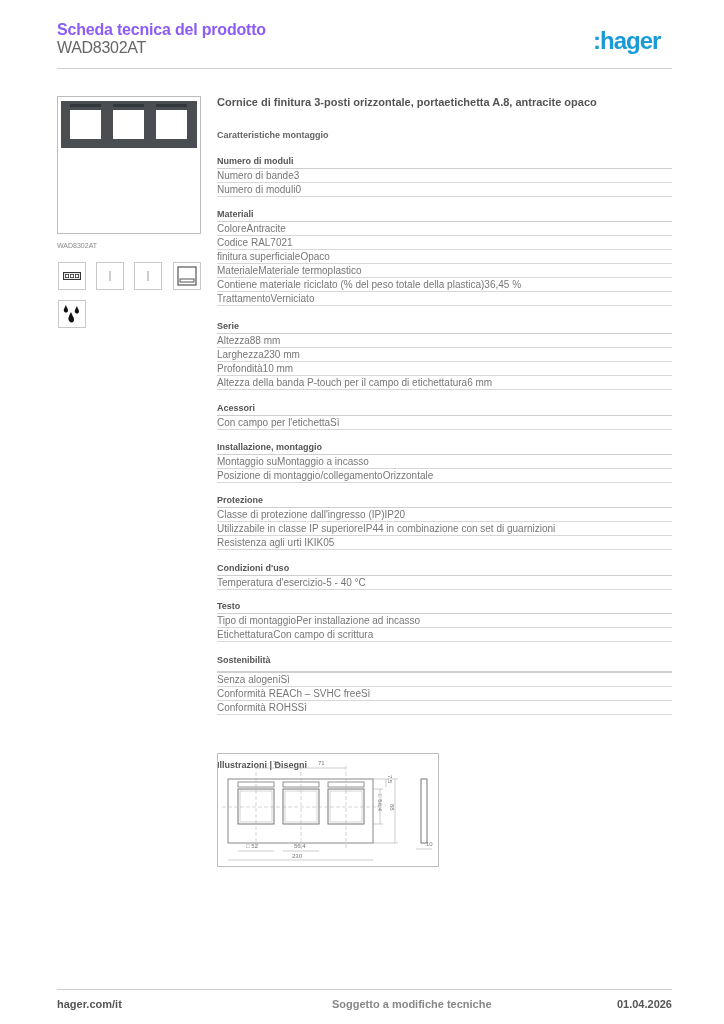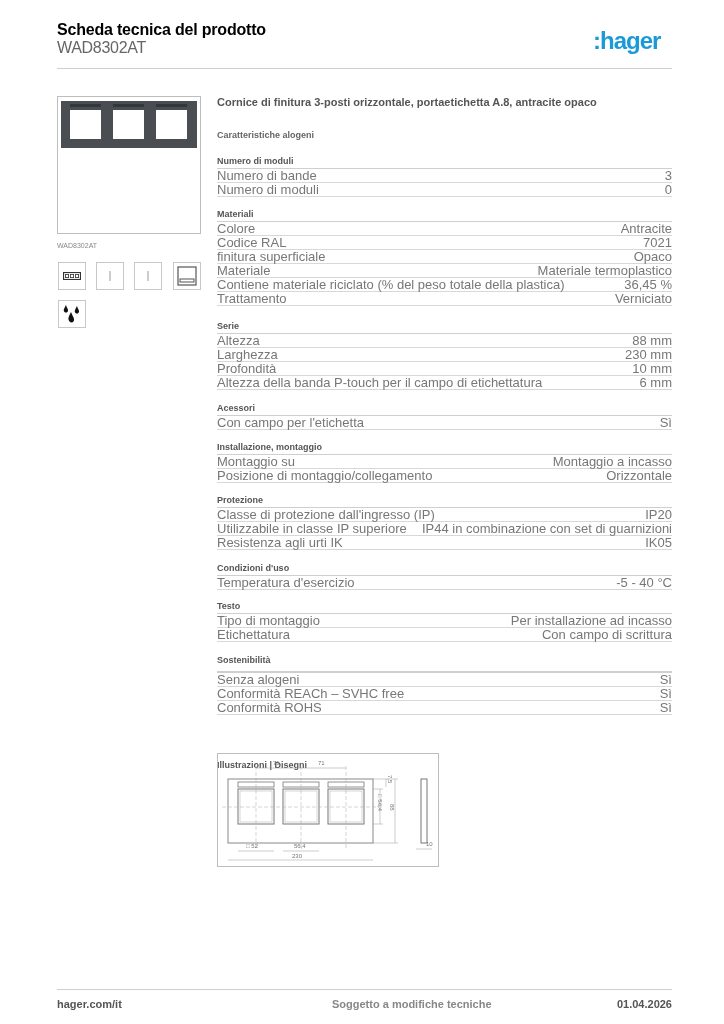--- a/index.html
+++ b/index.html
@@ -1,36 +1,36 @@
 <!DOCTYPE html>
 <html><head>
 <meta charset="utf-8">
 <style>
   html, body { margin:0; padding:0; background:#ffffff; }
   body { width:724px; height:1024px; position:relative; overflow:hidden;
          font-family:"Liberation Sans", sans-serif; color:#555; }
-  .hdr-title { position:absolute; left:57px; top:21px; font-size:16px; font-weight:bold; color:#000000; letter-spacing:-0.2px; }
+  .hdr-title { position:absolute; left:57px; top:21px; font-size:16px; font-weight:bold; color:#8b5cf6; letter-spacing:-0.2px; }
   .hdr-code { position:absolute; left:57px; top:39px; font-size:16px; color:#666; letter-spacing:-0.3px; }
   .logo { position:absolute; left:593px; top:27px; font-size:24px; font-weight:bold; color:#1a9bd7; letter-spacing:-1px; }
   .hr-top { position:absolute; left:57px; top:68px; width:615px; height:1px; background:#cfcfcf; }
   .hr-bottom { position:absolute; left:57px; top:989px; width:615px; height:1px; background:#cfcfcf; }
 
   .prod-img { position:absolute; left:57px; top:96px; width:144px; height:138px; border:1px solid #bdbdbd; box-sizing:border-box; background:#fff; }
   .frame { position:absolute; left:3px; top:4px; width:136px; height:47px; background:#4a4d52; }
   .frame .slot { position:absolute; top:9px; width:31px; height:29px; background:#fff; }
   .frame .lbl { position:absolute; top:3px; width:31px; height:3px; background:#33363a; }
   .img-caption { position:absolute; left:57px; top:242px; font-size:7px; color:#888; }
   .icon-box { position:absolute; width:28px; height:28px; border:1px solid #c8c8c8; box-sizing:border-box; background:#fff; display:flex; align-items:center; justify-content:center; }
 
   .desc { position:absolute; left:217px; top:96px; font-size:11px; font-weight:bold; color:#555; }
   .subhead { position:absolute; left:217px; top:130px; font-size:9px; font-weight:bold; color:#666; }
 
   .section { position:absolute; left:217px; width:455px; }
   .sec-title { font-size:9px; font-weight:bold; color:#555; height:13px; line-height:13px; border-bottom:1.5px solid #cfcfcf; }
-  .row { display:flex; justify-content:space-between; font-size:13px; color:#777; height:13px; line-height:13px; border-bottom:1.5px solid #d8d8d8; }
+  .row { display:flex; font-size:10px; color:#777; height:13px; line-height:13px; border-bottom:1.5px solid #d8d8d8; }
   .row span:last-child { text-align:right; }
 
   .ill-title { position:absolute; left:217px; top:735px; font-size:9px; font-weight:bold; color:#555;margin-top:25px; }
   .drawing { position:absolute; left:217px; top:753px; width:222px; height:114px; border:1px solid #bdbdbd; box-sizing:border-box; }
 
   .foot { position:absolute; top:998px; font-size:11px; }
   .foot-l { left:57px; font-weight:bold; color:#555; }
   .foot-c { left:332px; color:#888;font-weight:bold; }
   .foot-r { right:52px; font-weight:bold; color:#555; }
 </style>
@@ -83,21 +83,21 @@
 </div>
 <div class="icon-box" style="left:58px;top:300px">
   <svg width="20" height="22" viewBox="0 0 20 22">
     <path d="M4 2 C2 6 1 7 2.5 9 C4 10.5 6.5 9 6 7 C5.7 5.5 4.5 4 4 2 Z" fill="#111"></path>
     <path d="M15 3 C13 7 12 8 13.5 10 C15 11.5 17.5 10 17 8 C16.7 6.5 15.5 5 15 3 Z" fill="#111"></path>
     <path d="M9 9 C6.5 14 5.5 15.5 7.5 18.5 C9.5 20.5 12.5 19 12 16 C11.7 14 10 12 9 9 Z" fill="#111"></path>
   </svg>
 </div>
 
 <div class="desc">Cornice di finitura 3-posti orizzontale, portaetichetta A.8, antracite opaco</div>
-<div class="subhead">Caratteristiche alogeni</div>
+<div class="subhead">Caratteristiche montaggio</div>
 
 <div class="section" style="top:155px">
   <div class="sec-title">Numero di moduli</div>
   <div class="row">
       <span>Numero di bande</span>
       <span>3</span>
     </div>
   <div class="row">
       <span>Numero di moduli</span>
       <span>0</span>

